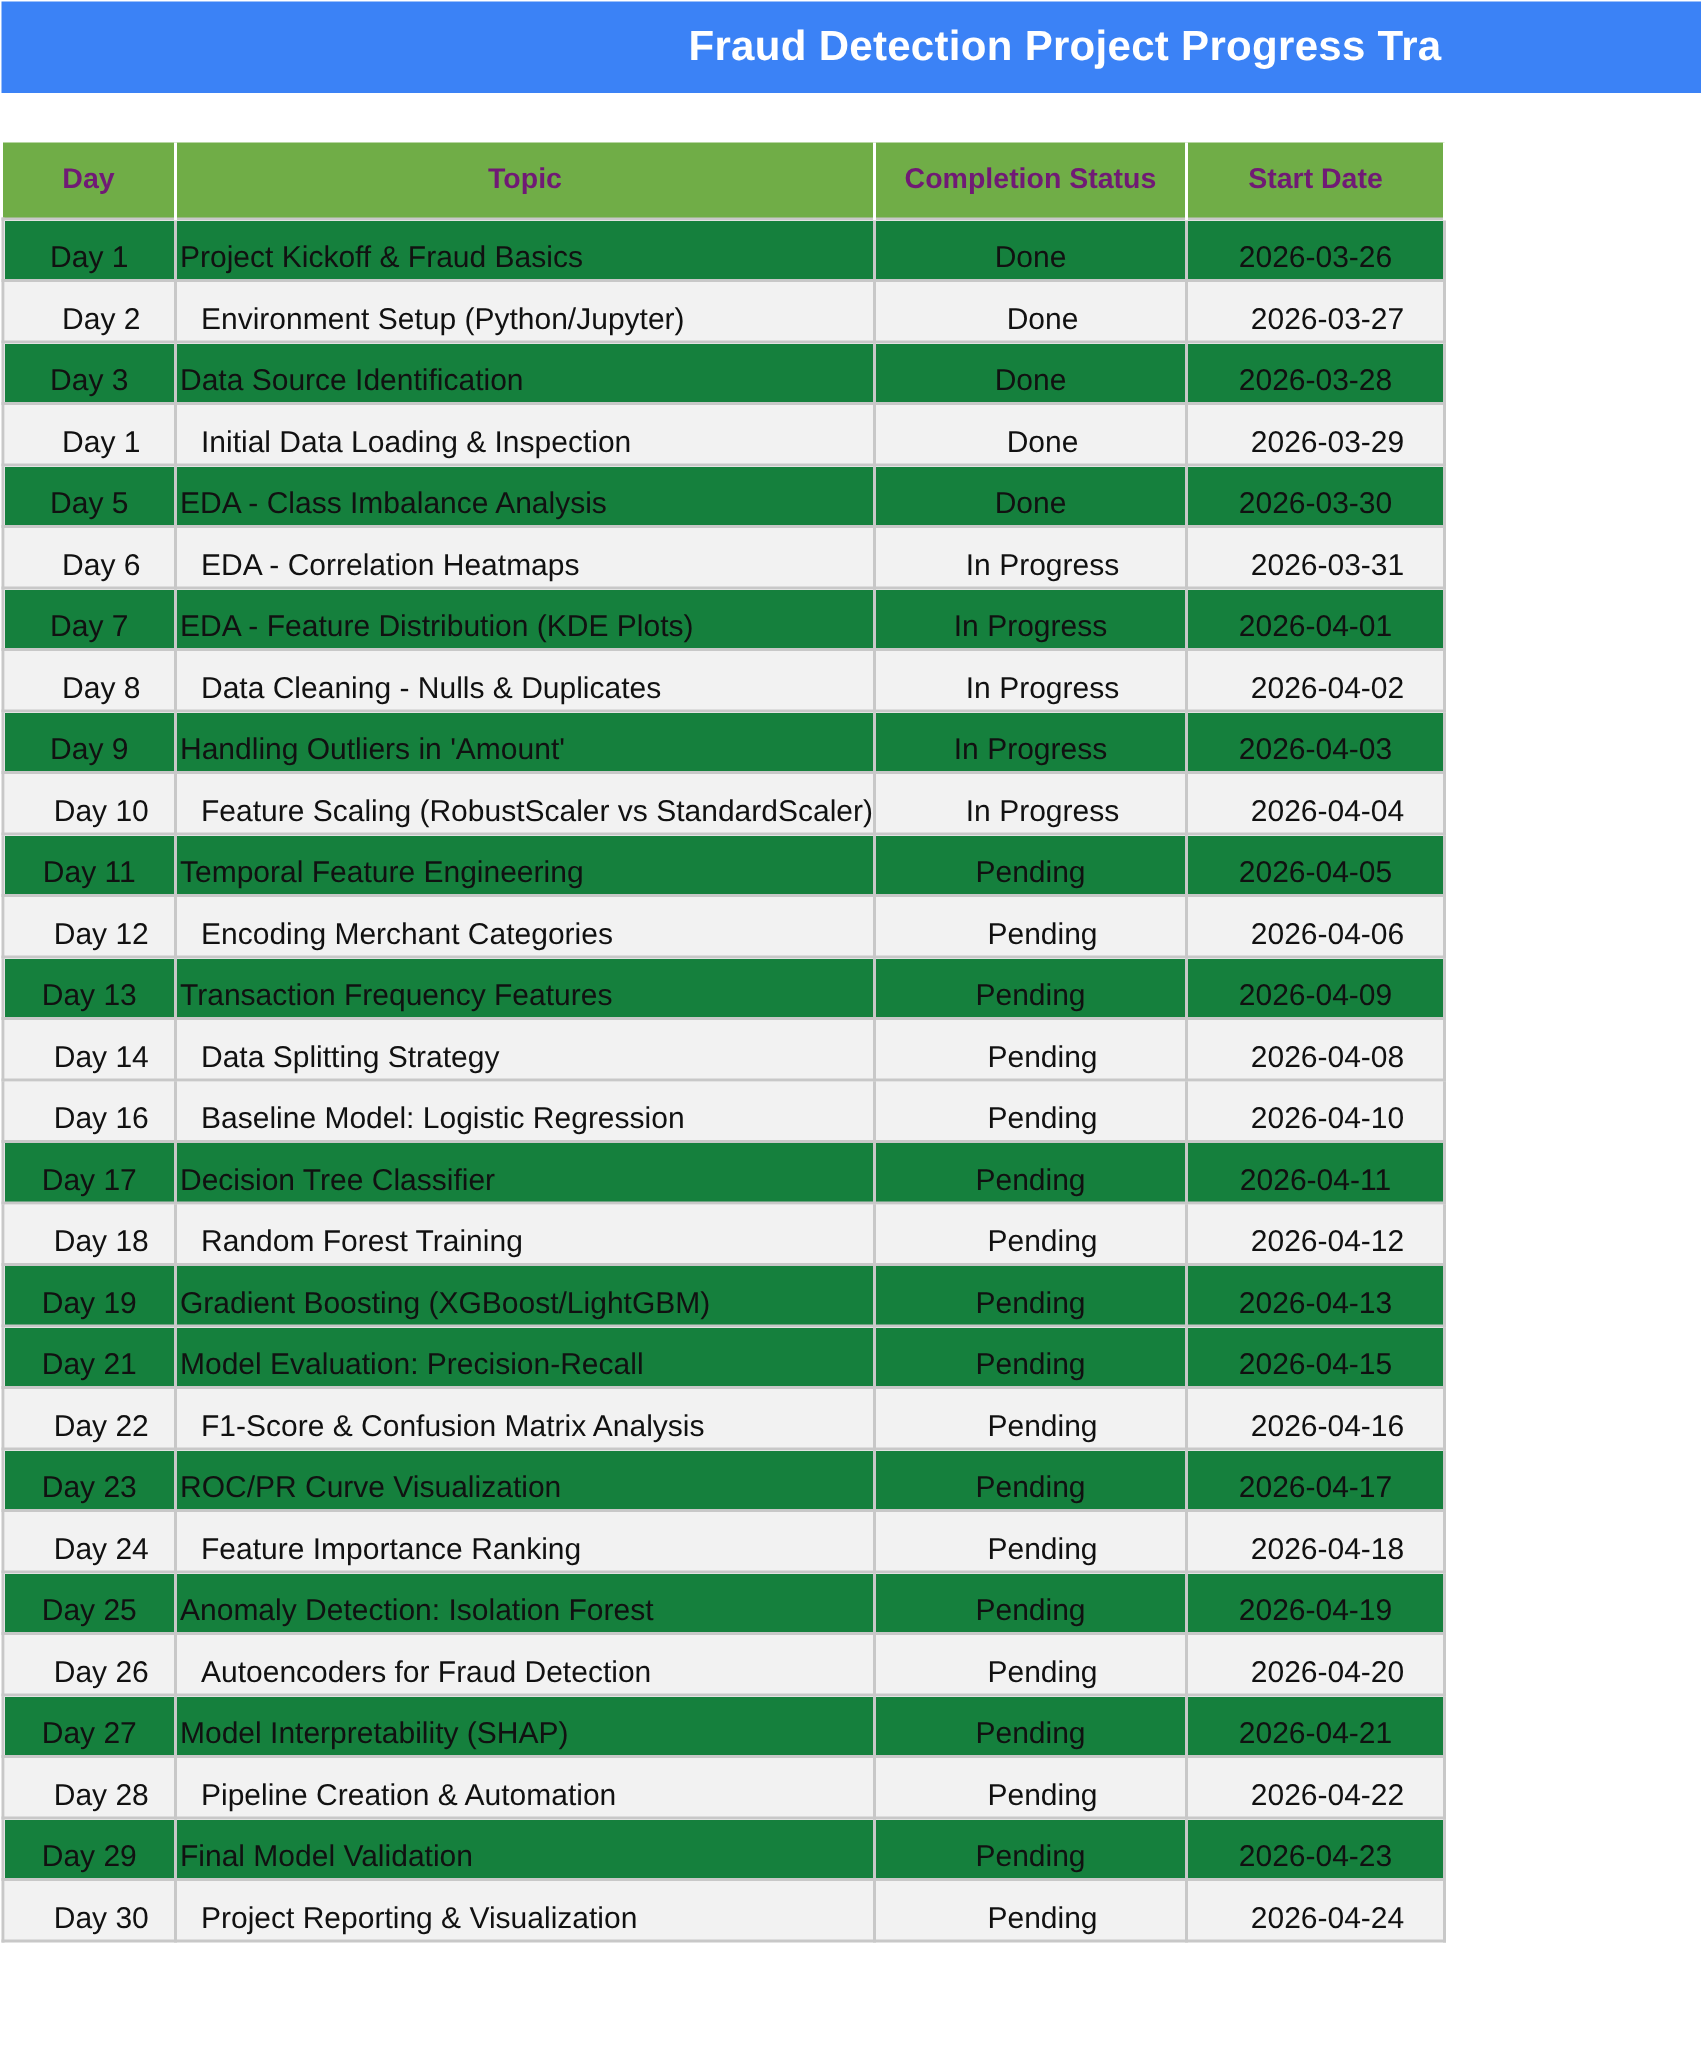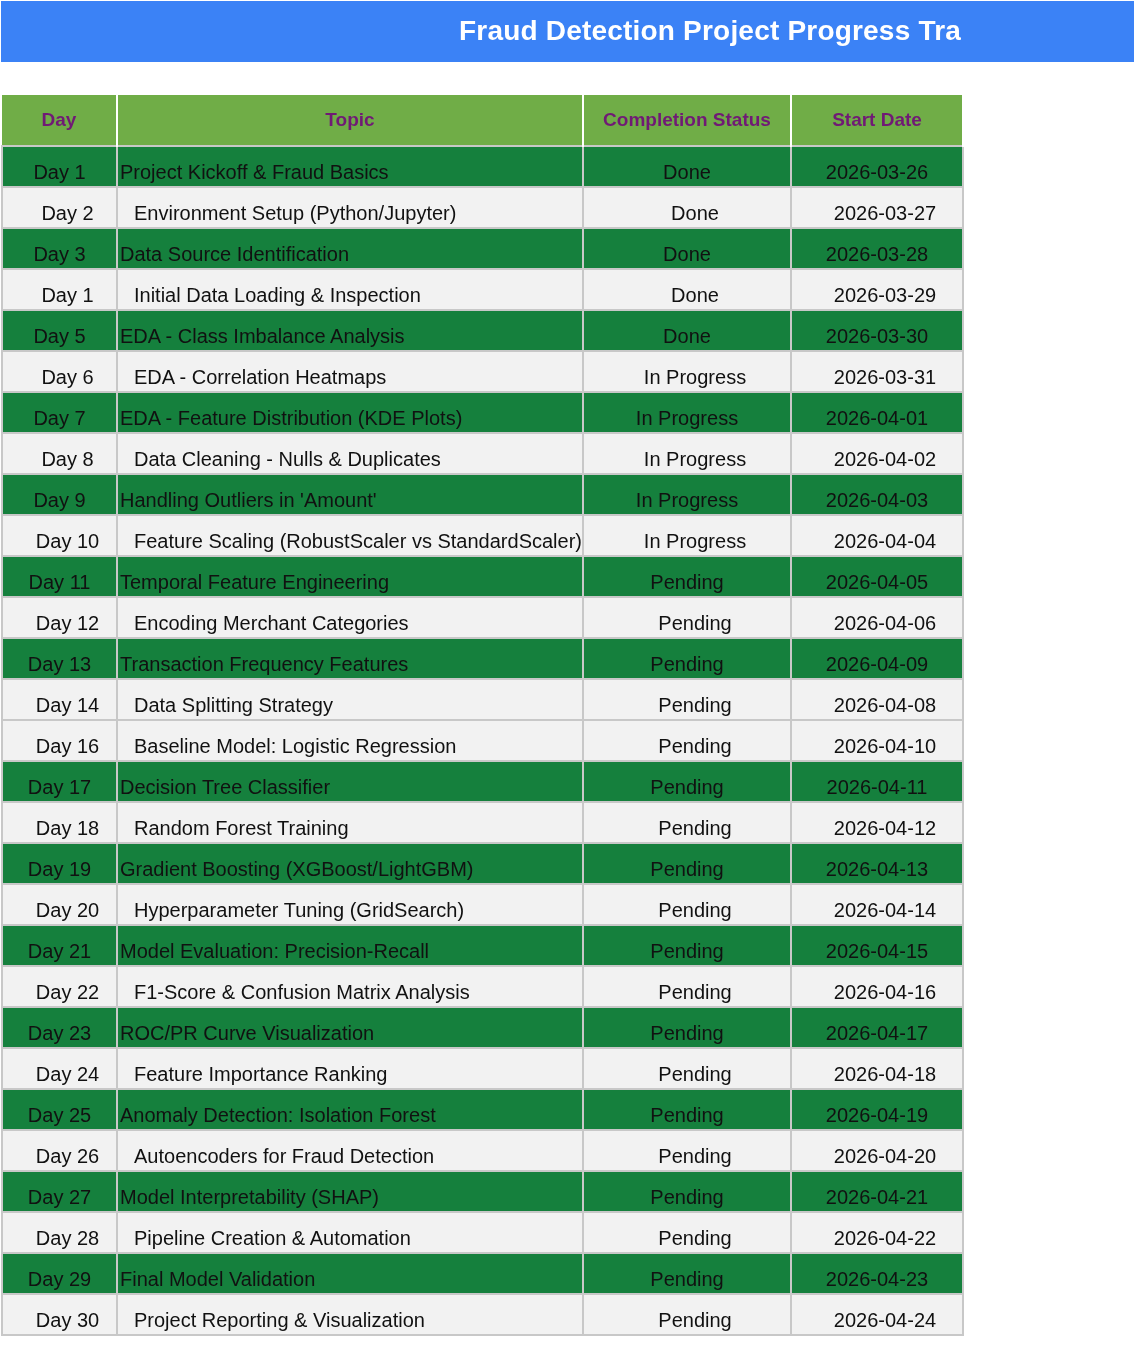--- a/index.html
+++ b/index.html
@@ -150,26 +150,20 @@
         <td class="c-topic">Random Forest Training</td>
         <td class="c-status">Pending</td>
         <td class="c-date">2026-04-12</td>
       </tr>
       <tr class="norm">
         <td class="c-day">Day 19</td>
         <td class="c-topic">Gradient Boosting (XGBoost/LightGBM)</td>
         <td class="c-status">Pending</td>
         <td class="c-date">2026-04-13</td>
       </tr>
-      <tr class="alt">
-        <td class="c-day">Day 20</td>
-        <td class="c-topic">Hyperparameter Tuning (GridSearch)</td>
-        <td class="c-status">Pending</td>
-        <td class="c-date">2026-04-14</td>
-      </tr>
       <tr class="norm">
         <td class="c-day">Day 21</td>
         <td class="c-topic">Model Evaluation: Precision-Recall</td>
         <td class="c-status">Pending</td>
         <td class="c-date">2026-04-15</td>
       </tr>
       <tr class="alt">
         <td class="c-day">Day 22</td>
         <td class="c-topic">F1-Score &amp; Confusion Matrix Analysis</td>
         <td class="c-status">Pending</td>

